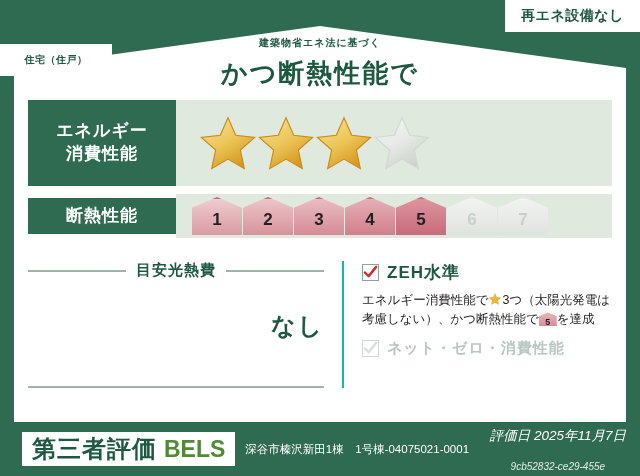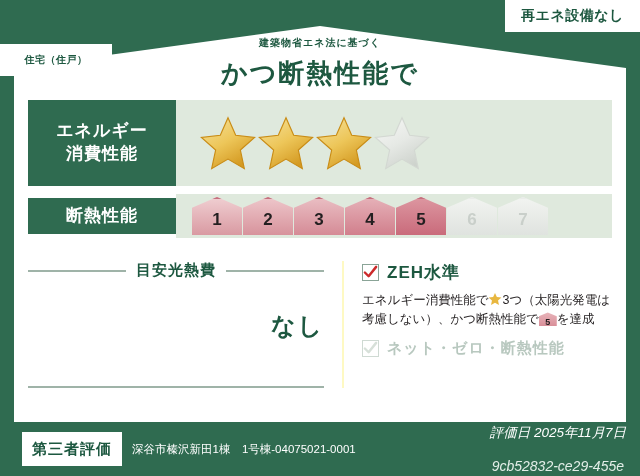--- a/index.html
+++ b/index.html
@@ -94,21 +94,21 @@
     position: relative; z-index: 2;
     font-size: 17px; font-weight: bold;
     padding-bottom: 5px;
   }
   .house.on  .num { color: #231f20; }
   .house.off .num { color: #c9cfca; }
 
   
   #panels { display: flex; margin-top: 23px; }
   #panel-left  { width: 314px; flex: none; position: relative; padding-right: 18px; }
-  #panel-right { flex: 1; border-left: 2px solid #fef9c3; padding-left: 18px; }
+  #panel-right { flex: 1; border-left: 2px solid #14b8a6; padding-left: 18px; }
 
   .cost-heading {
     display: flex; align-items: center;
     color: #1d5840; font-weight: bold; font-size: 15px;
     letter-spacing: 1px;
   }
   .cost-heading .rule { flex: 1; height: 2px; background: #9fb3a8; }
   .cost-heading .txt  { padding: 0 10px; white-space: nowrap; }
   #cost-value {
     text-align: right; color: #1d5840;
@@ -160,31 +160,31 @@
     background: #2f6b50;
     display: flex; align-items: center;
   }
   #bels-logo {
     margin-left: 22px;
     background: #fff; height: 34px;
     padding: 0 10px;
     display: flex; align-items: center;
     white-space: nowrap;
   }
-  #bels-jp   { color: #1d5840; font-weight: bold; font-size: 15px; letter-spacing: 1px; }
+  #bels-jp   { color: #1d5840; font-weight: bold; font-size: 24px; letter-spacing: 1px; }
   #bels-en   { color: #4d8b34; font-weight: bold; font-size: 23px; margin-left: 7px; letter-spacing: 0px; }
   #footer-address {
     color: #fff; font-size: 11.5px; margin-left: 10px; white-space: nowrap;
   }
   #footer-right {
     margin-left: auto; margin-right: 14px;
     text-align: center; color: #fff; font-style: italic;
   }
   #eval-date { font-size: 13.5px; }
-  #doc-hash  { font-size: 14px; margin-top: 16px; color:#e3eee8; }
+  #doc-hash  { font-size: 10px; margin-top: 16px; color:#e3eee8; }
 </style>
 </head>
 <body>
 
 <div id="label">
 
   <div class="corner-badge" id="badge-left">住宅（住戸）</div>
   <div class="corner-badge" id="badge-right">再エネ設備なし</div>
 
   <div id="roof"></div>
@@ -308,30 +308,31 @@
               <polygon points="12,1.5 15.2,8.6 23,9.5 17.2,14.7 18.8,22.4 12,18.5 5.2,22.4 6.8,14.7 1,9.5 8.8,8.6" fill="#e8b740"></polygon>
             </svg><span>3つ（太陽光発電は考慮しない）、かつ断熱性能で</span><span class="inline-house"><span class="shape"></span><span class="n">5</span></span><span>を達成</span>
         </div>
 
         <div class="check-line">
           <span class="checkbox" id="nze-box">
             <svg viewBox="0 0 16 16">
               <path d="M2 8 L6 12 L14 2" fill="none" stroke="#d7e0d9" stroke-width="2.6" stroke-linecap="round" stroke-linejoin="round"></path>
             </svg>
           </span>
-          <span id="nze-label">ネット・ゼロ・断熱性能</span>
+          <span id="nze-label">ネット・ゼロ・消費性能</span>
         </div>
       </div>
 
     </div>
   </div>
 
   <div id="footer">
     <div id="bels-logo">
       <span id="bels-jp">第三者評価</span>
+      <span id="bels-en">BELS</span>
     </div>
     <div id="footer-address">深谷市榛沢新田1棟　1号棟-04075021-0001</div>
     <div id="footer-right">
       <div id="eval-date">評価日 2025年11月7日</div>
       <div id="doc-hash">9cb52832-ce29-455e</div>
     </div>
   </div>
 
 </div>
 

